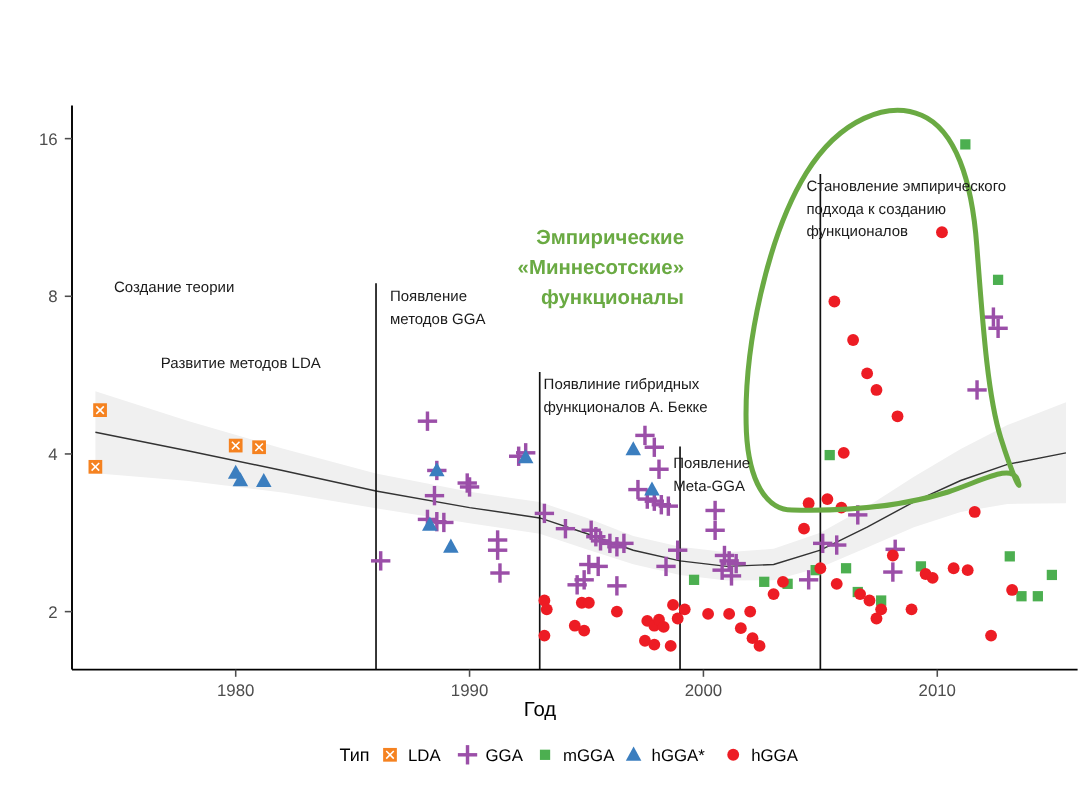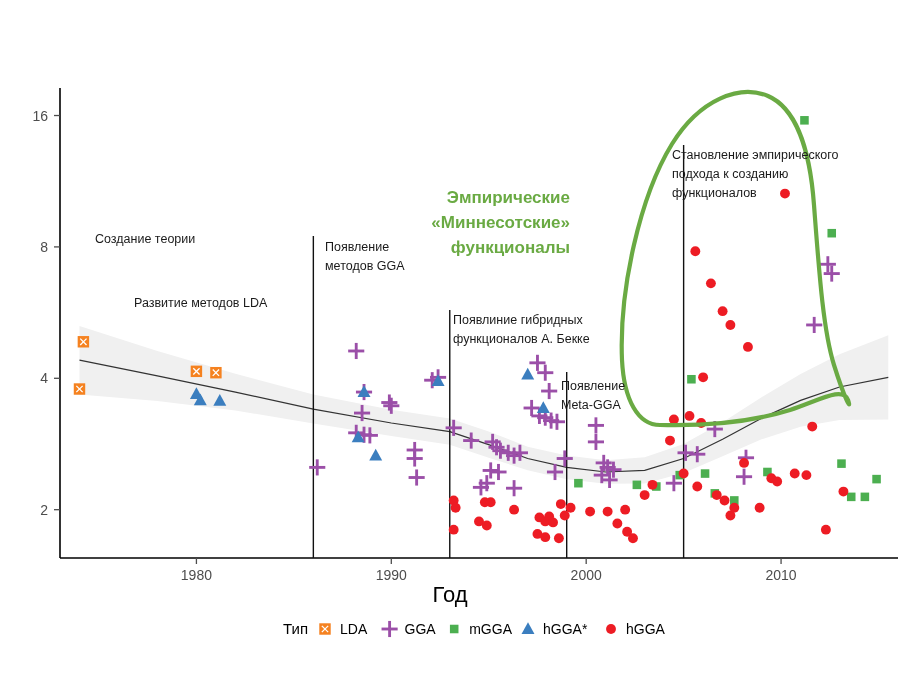--- a/index.html
+++ b/index.html
@@ -7,21 +7,21 @@
     width:900px;height:675px;
     background:#ffffff;
     font-family:"Liberation Sans", sans-serif;
     overflow:hidden;
     position:relative;
   }
   #root{position:absolute;left:0;top:0;width:900px;height:675px;}
   svg#plot{position:absolute;left:0;top:0;width:900px;height:675px;}
   .xlab{
     position:absolute;left:0;top:582px;width:900px;
-    text-align:center;font-size:22px;color:#000;
+    text-align:center;font-size:17px;color:#000;
   }
   .ticktext{font-size:14px;fill:#4d4d4d;font-family:"Liberation Sans",sans-serif;}
   .anno{font-size:12.5px;fill:#1a1a1a;font-family:"Liberation Sans",sans-serif;}
   .anno-green{font-size:17px;font-weight:bold;fill:#6aaa43;font-family:"Liberation Sans",sans-serif;}
   .legend-title{font-size:15px;fill:#000;font-family:"Liberation Sans",sans-serif;}
   .legend-label{font-size:14px;fill:#000;font-family:"Liberation Sans",sans-serif;}
 </style>
 </head>
 <body>
 

